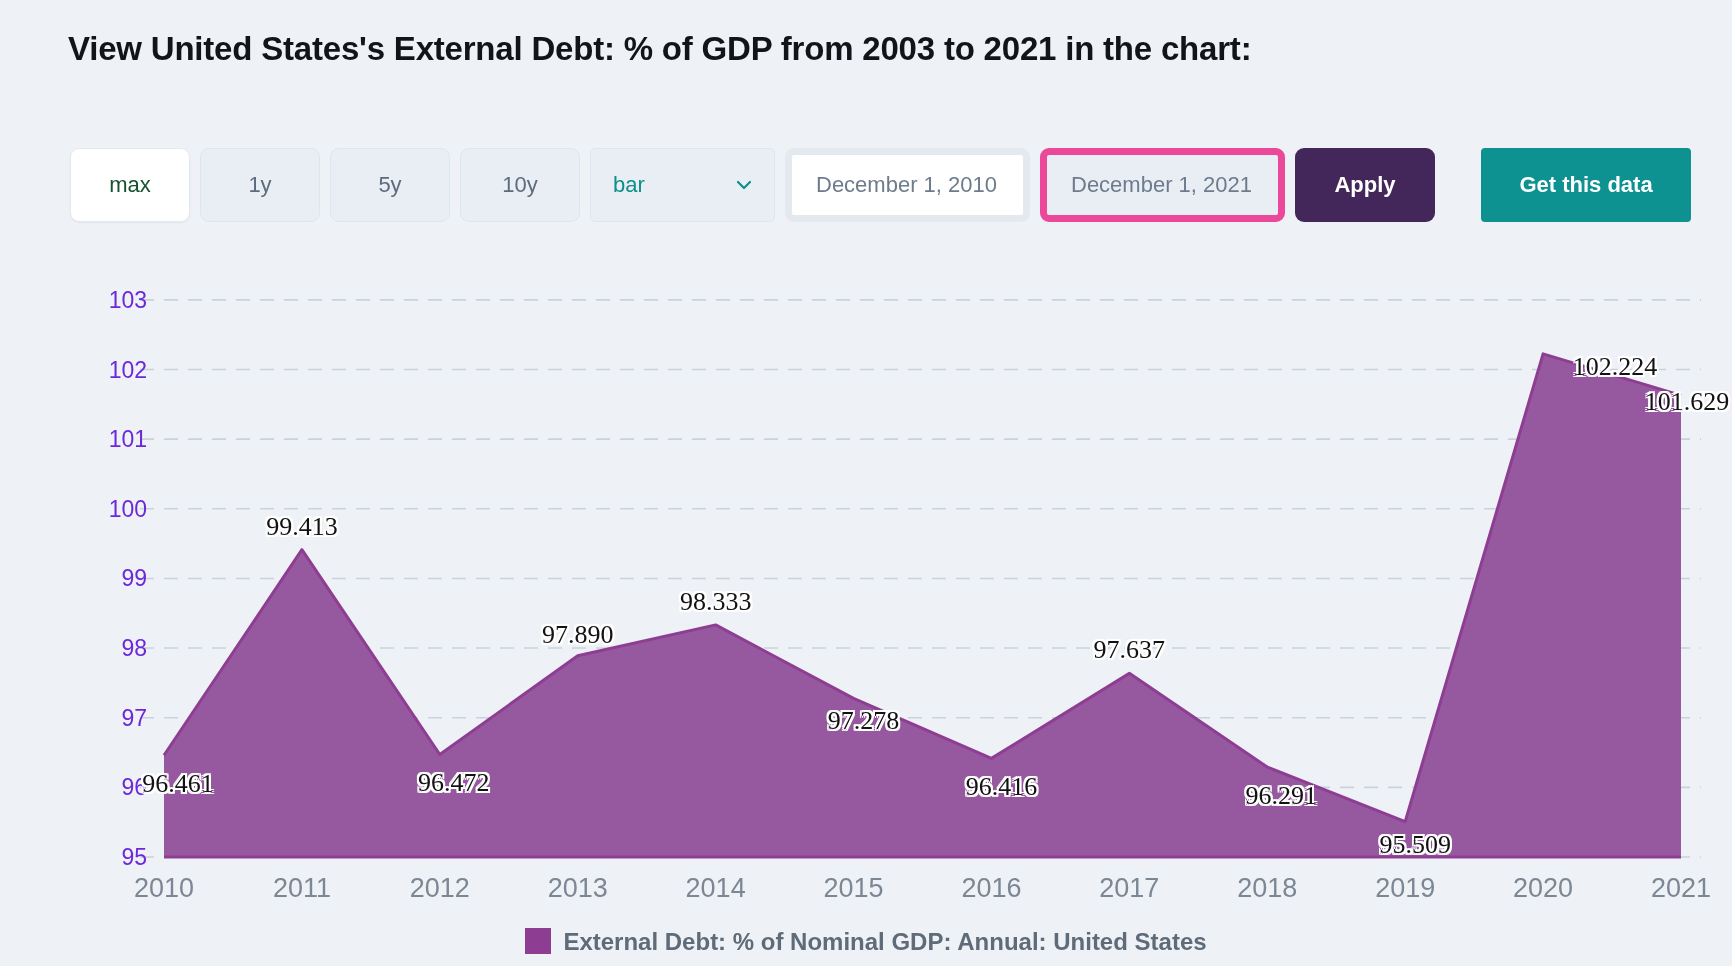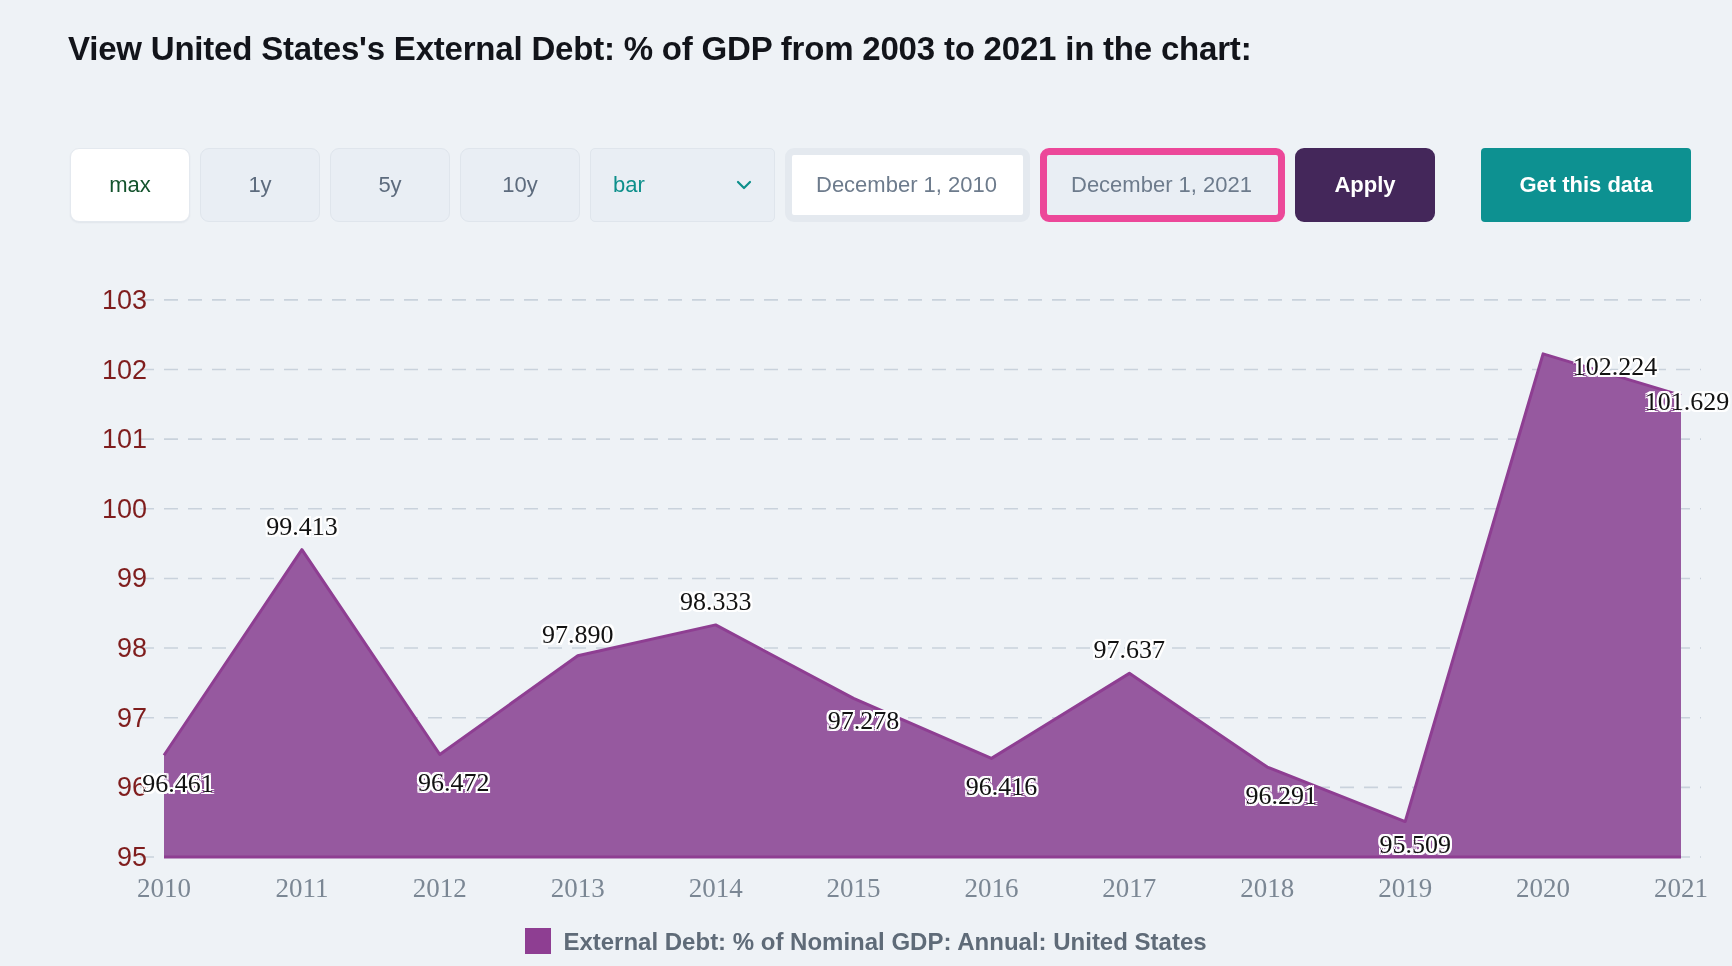--- a/index.html
+++ b/index.html
@@ -147,22 +147,22 @@
   }
   .plot-svg {
     position: absolute;
     left: 0;
     top: 0;
   }
   .ytick {
     position: absolute;
     right: 0;
     transform: translateY(-50%);
-    font-size: 27px;
-    color: #7f1d1d;
+    font-size: 23px;
+    color: #6d28d9;
     text-align: right;
     white-space: nowrap;
     margin-left: 34px;
   }
   .ytick-col {
     position: absolute;
     left: 60px;
     top: 0;
     width: 87px;
     height: 600px;
@@ -173,21 +173,20 @@
     top: 0;
     width: 1732px;
     height: 50px;
   }
   .xtick {
     position: absolute;
     transform: translateX(-50%);
     font-size: 27px;
     color: #7b8794;
     white-space: nowrap;
-    font-family: Liberation Serif, serif;
   }
   .dlabel {
     position: absolute;
     transform: translate(-50%, -100%);
     font-size: 26px;
     color: #121212;
     white-space: nowrap;
     font-family: "Liberation Serif", serif;
     text-shadow:
       -2px -2px 0 #fff,  2px -2px 0 #fff,

